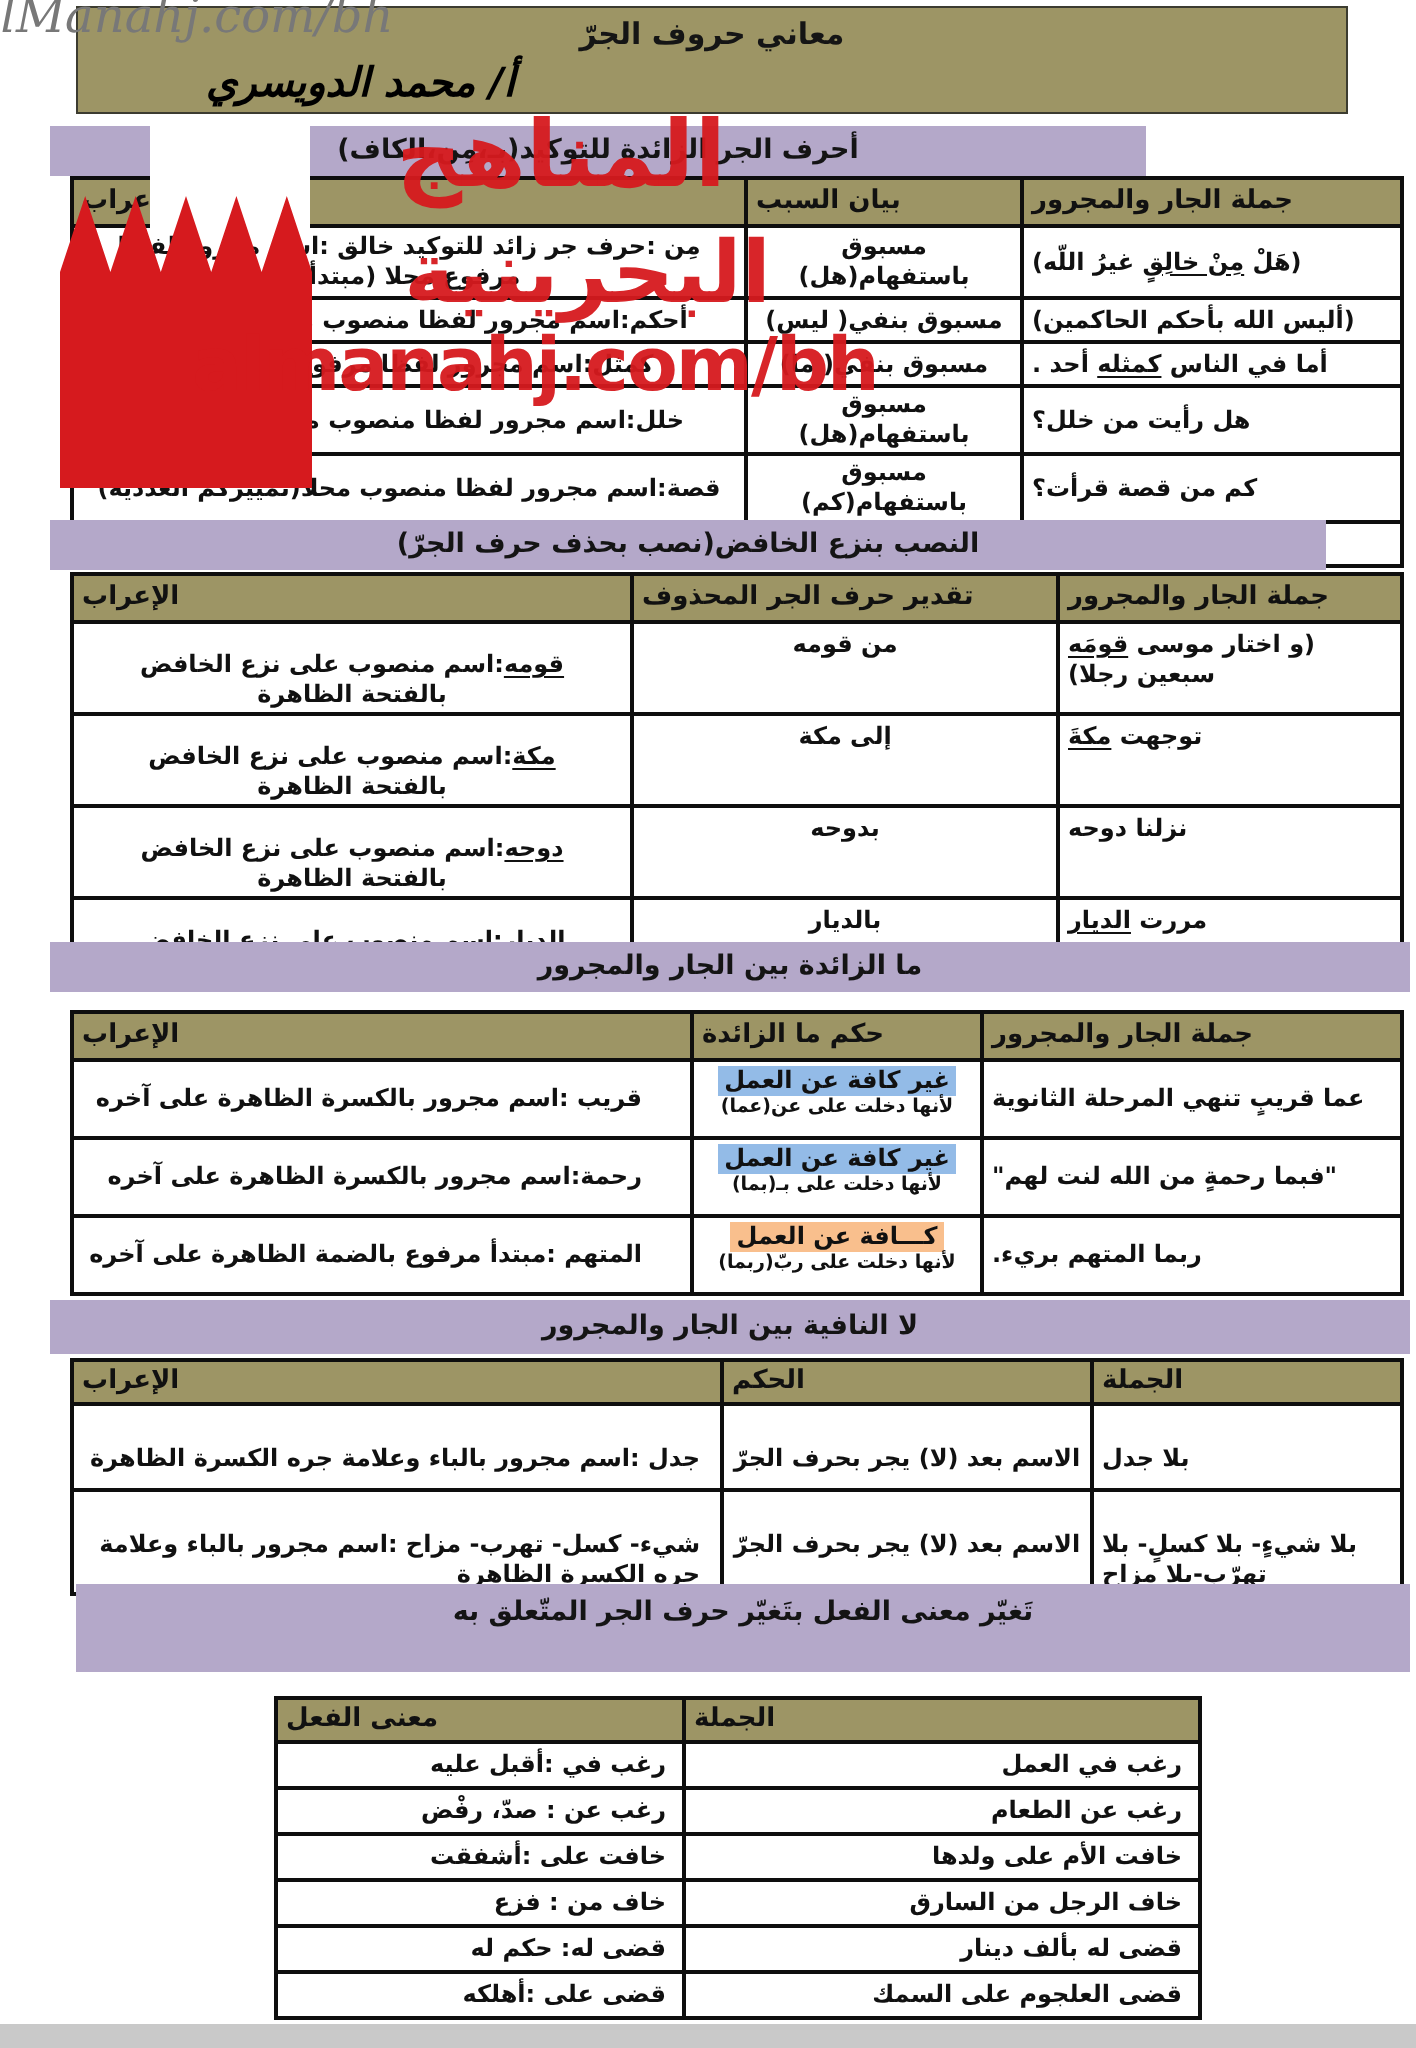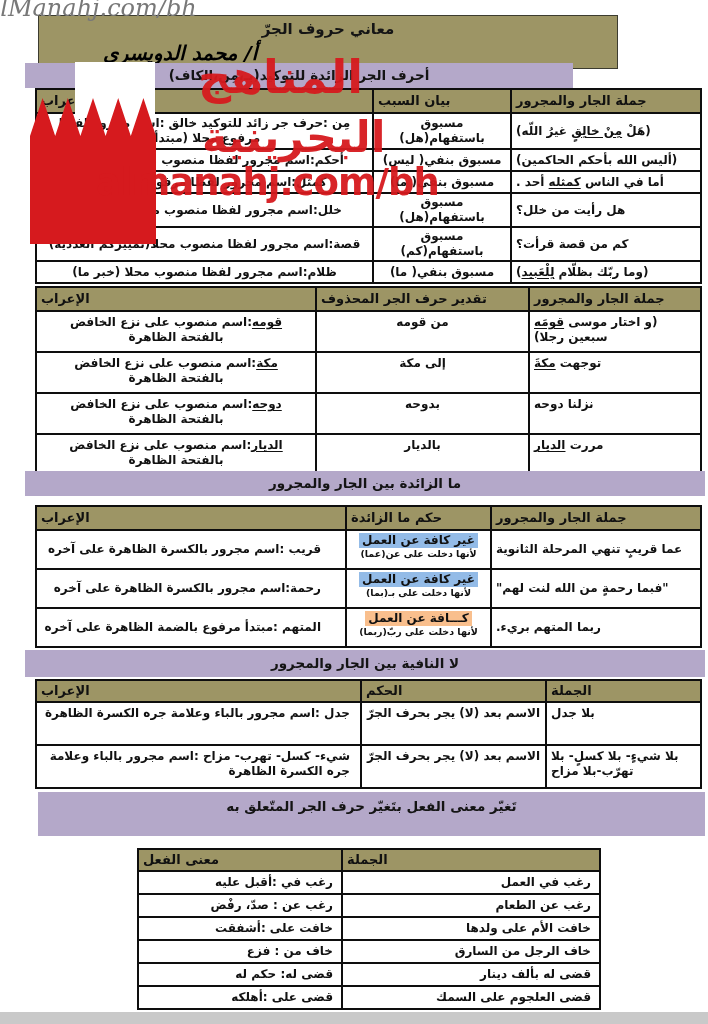--- a/index.html
+++ b/index.html
@@ -1,21 +1,21 @@
 <!DOCTYPE html>
 <html lang="ar" style="--olive: #9d9565; --purple: #b4a8c9; --red: #d61a1e; --blue-hl: #93bbe7; --orange-hl: #f9bf8d;"><head>
 <meta charset="utf-8">
 <style>
   html,body{margin:0;padding:0;}
   body{width:708px;height:1024px;background:#fff;font-family:"DejaVu Sans",sans-serif;}
   .page{position:relative;width:708px;height:1024px;overflow:hidden;direction:rtl;background:#fff;}
 
   
-  .title-box{position:absolute;left:38px;top:3px;width:580px;height:54px;
-    background:var(--olive,#9d9565);border:1px solid #3c3c30;box-sizing:border-box;margin-top:12px;}
+  .title-box{position:absolute;left:38px;top:3px;width:636px;height:54px;
+    background:var(--olive,#9d9565);border:1px solid #3c3c30;box-sizing:border-box;}
   .doc-title{position:absolute;top:4px;left:0;width:100%;text-align:center;
     font-size:15px;font-weight:bold;color:#151515;}
   .doc-author{position:absolute;top:25px;left:64px;font-size:20px;font-weight:bold;
     font-style:italic;color:#000000;direction:rtl;}
 
   
   .banner{position:absolute;background:var(--purple,#b4a8c9);color:#141414;
     font-size:13.5px;font-weight:bold;text-align:center;line-height:25px;height:25px;}
   .b1{left:25px;top:63px;width:548px;}
   .b2{left:25px;top:260px;width:638px;}
@@ -32,34 +32,34 @@
   td.mid{text-align:center;vertical-align:middle;}
   td.i3rab{text-align:center;vertical-align:middle;}
   u{text-decoration:underline;text-underline-offset:2px;}
 
   .t1{left:35px;top:88px;width:665px;}
   .t1 tr{height:22px;} .t1 tr.head{height:24px;} .t1 tr.tall{height:36px;}
 
   .t2{left:35px;top:286px;width:665px;}
   .t2 tr{height:41px;} .t2 tr.head{height:24px;}
   .t2 td{vertical-align:top;padding-top:3px;}
-  .t2 td.i3rab{padding:3px 20px 1px 20px;margin-left:21px;}
+  .t2 td.i3rab{padding:13px 20px 1px 20px;margin-left:21px;}
 
   .t3{left:35px;top:505px;width:665px;}
   .t3 tr{height:39px;} .t3 tr.head{height:24px;}
   .t3 td.i3rab{text-align:right;padding-right:24px;}
   .hl{display:inline-block;padding:0 3px;}
   .hl[data-hl="blue"]{background:var(--blue-hl,#93bbe7);}
   .hl[data-hl="orange"]{background:var(--orange-hl,#f9bf8d);}
   .note{display:block;font-size:9.5px;font-weight:bold;}
   td.hukm{text-align:center;vertical-align:top;padding-top:2px;}
 
   .t4{left:35px;top:679px;width:665px;}
   .t4 tr{height:43px;} .t4 tr.head{height:22px;}
-  .t4 td{vertical-align:top;padding-top:3px;}
+  .t4 td{vertical-align:top;padding-top:19px;}
   .t4 td.i3rab{text-align:right;padding-right:10px;}
 
   .t5{left:137px;top:848px;width:462px;}
   .t5 tr{height:23px;} .t5 tr.head{height:22px;}
   .t5 td{text-align:right;padding:1px 8px;vertical-align:middle;}
 
   
   .wm-corner{position:absolute;left:-14px;top:-6px;z-index:10;direction:ltr;
     font-family:"DejaVu Serif",serif;font-style:italic;font-size:24px;color:#787878;}
   .wm-whitebox{position:absolute;left:75px;top:62px;width:80px;height:54px;background:#fff;z-index:5;}
@@ -124,20 +124,21 @@
       <td class="i3rab">قصة:اسم مجرور لفظا منصوب محلا(تمييزكم العددية)</td>
     </tr>
     <tr>
       <td class="jumla">(وما ربّك بظلّام <u>لِلْعَبيد</u>)</td>
       <td class="mid">مسبوق بنفي( ما)</td>
       <td class="i3rab">ظلام:اسم مجرور لفظا منصوب محلا (خبر ما)</td>
     </tr>
   </tbody>
     </table>
 
+  <div class="banner b2">النصب بنزع الخافض(نصب بحذف حرف الجرّ)</div>
   <table class="t2">
     <colgroup>
         <col style="width:172px">
         <col style="width:213px">
         <col style="width:280px">
       </colgroup>
     <tbody>
         <tr class="head">
       <th>جملة الجار والمجرور</th>
       <th>تقدير حرف الجر المحذوف</th>

